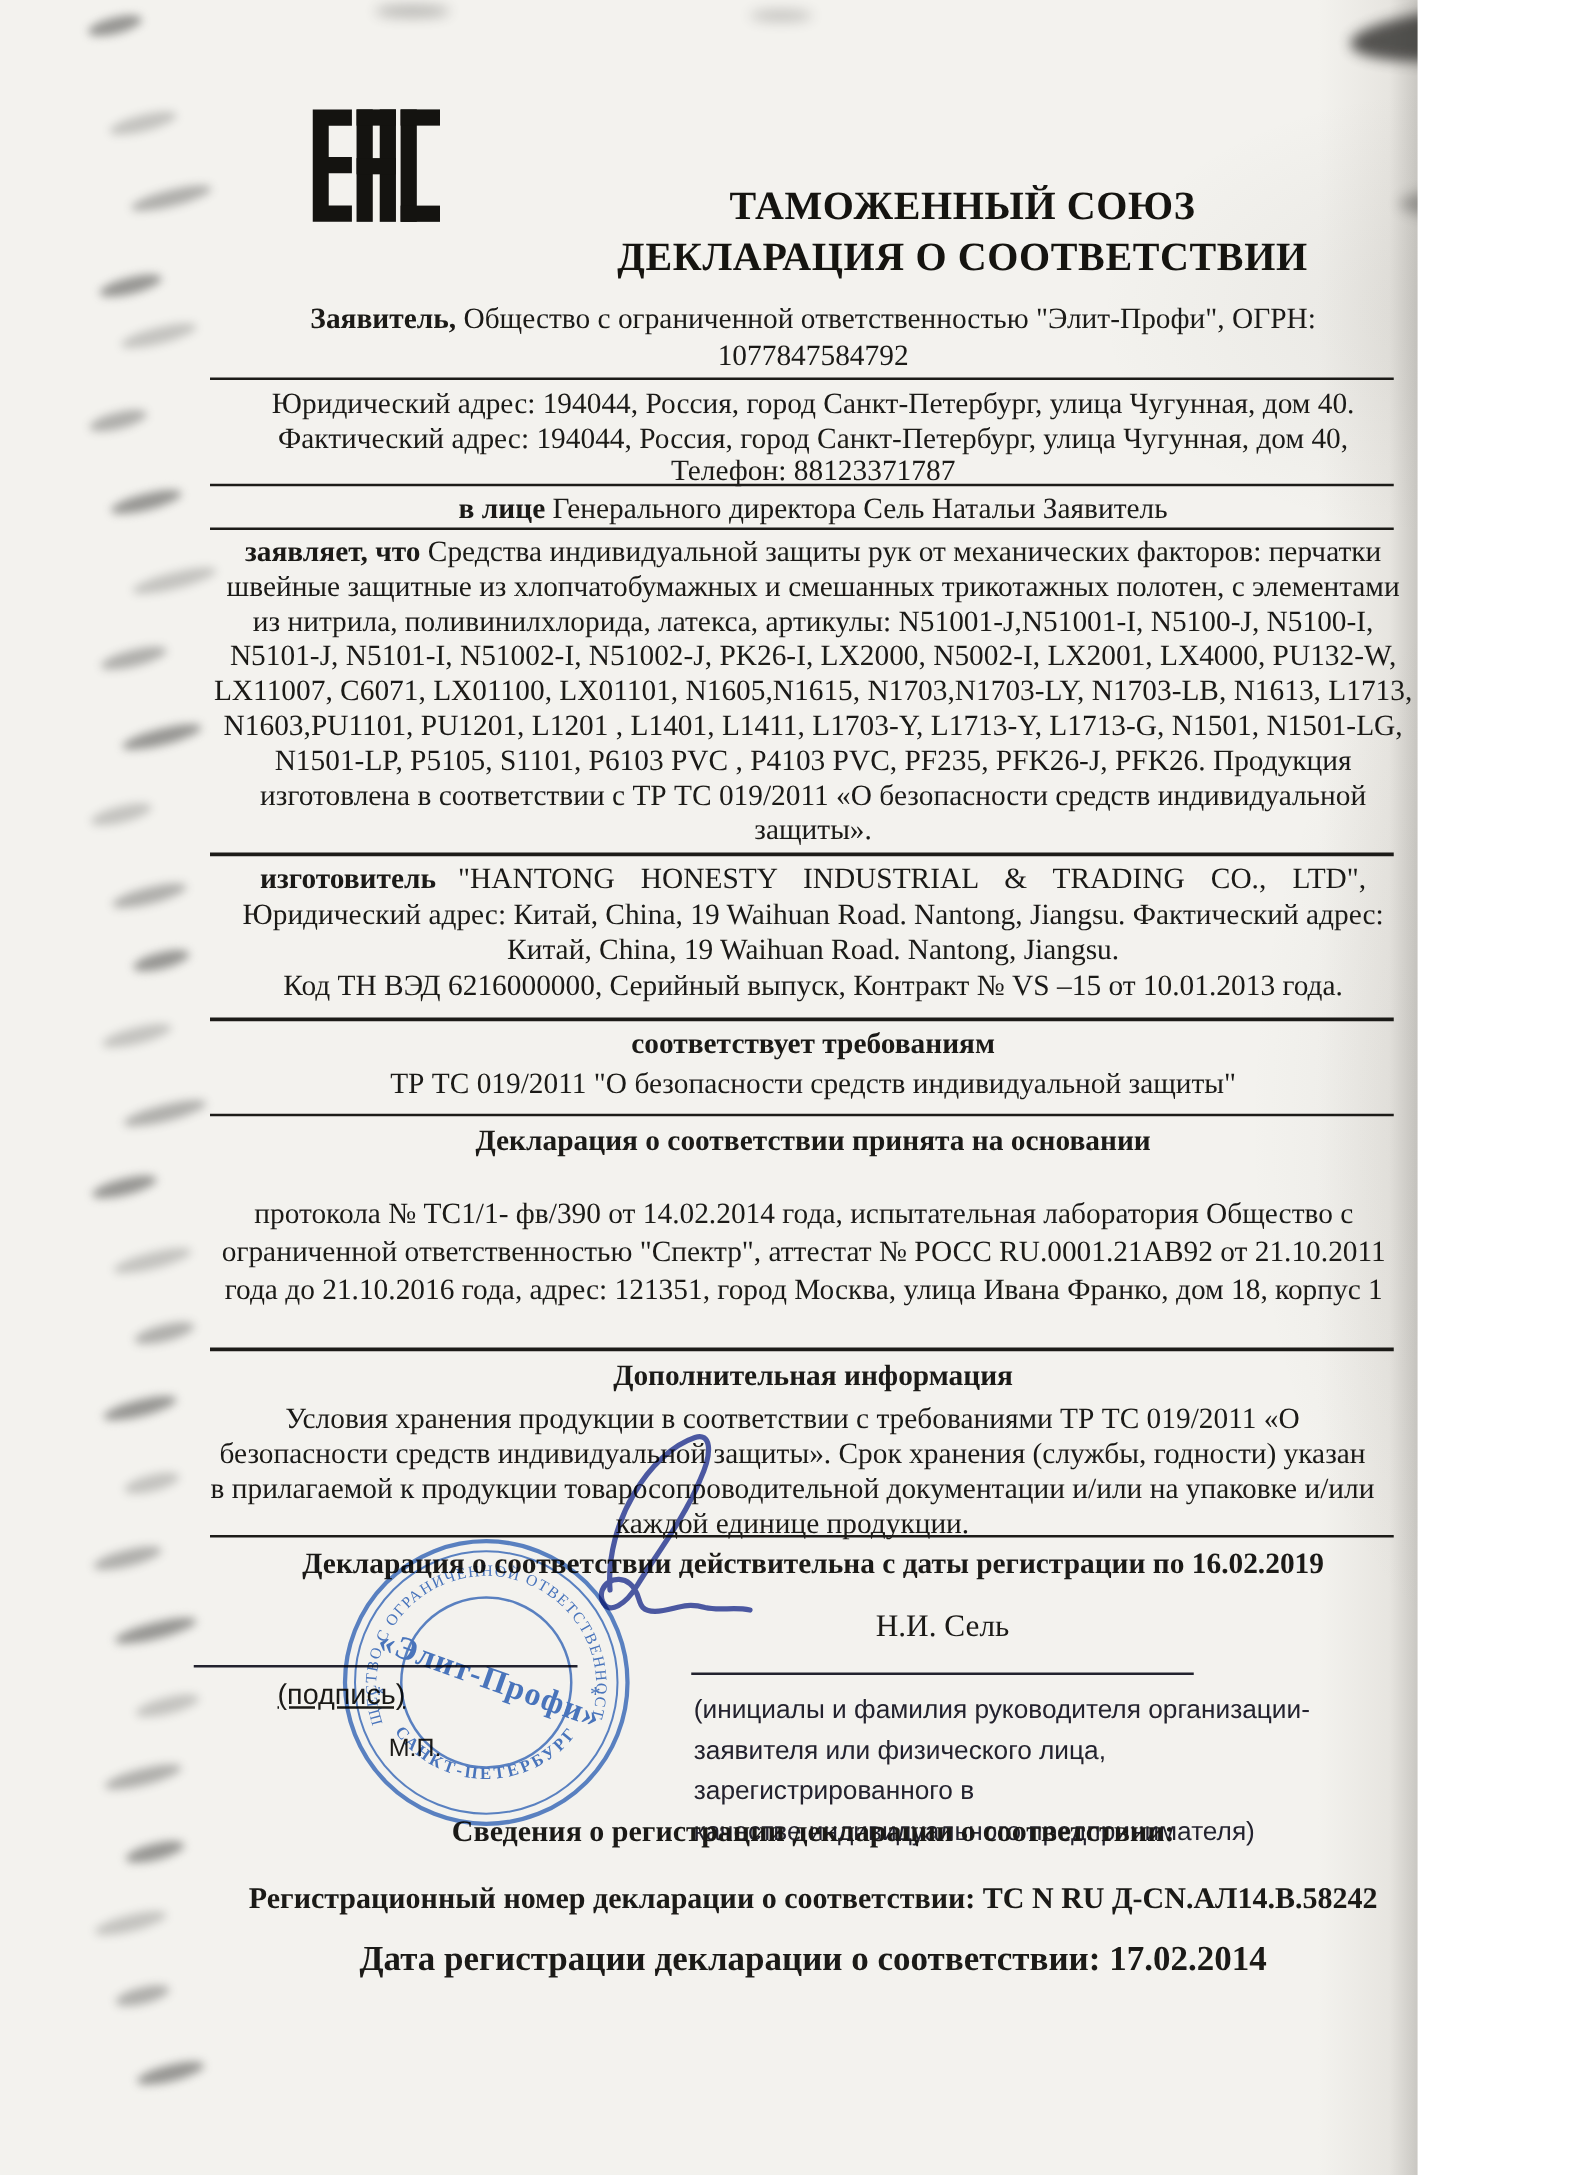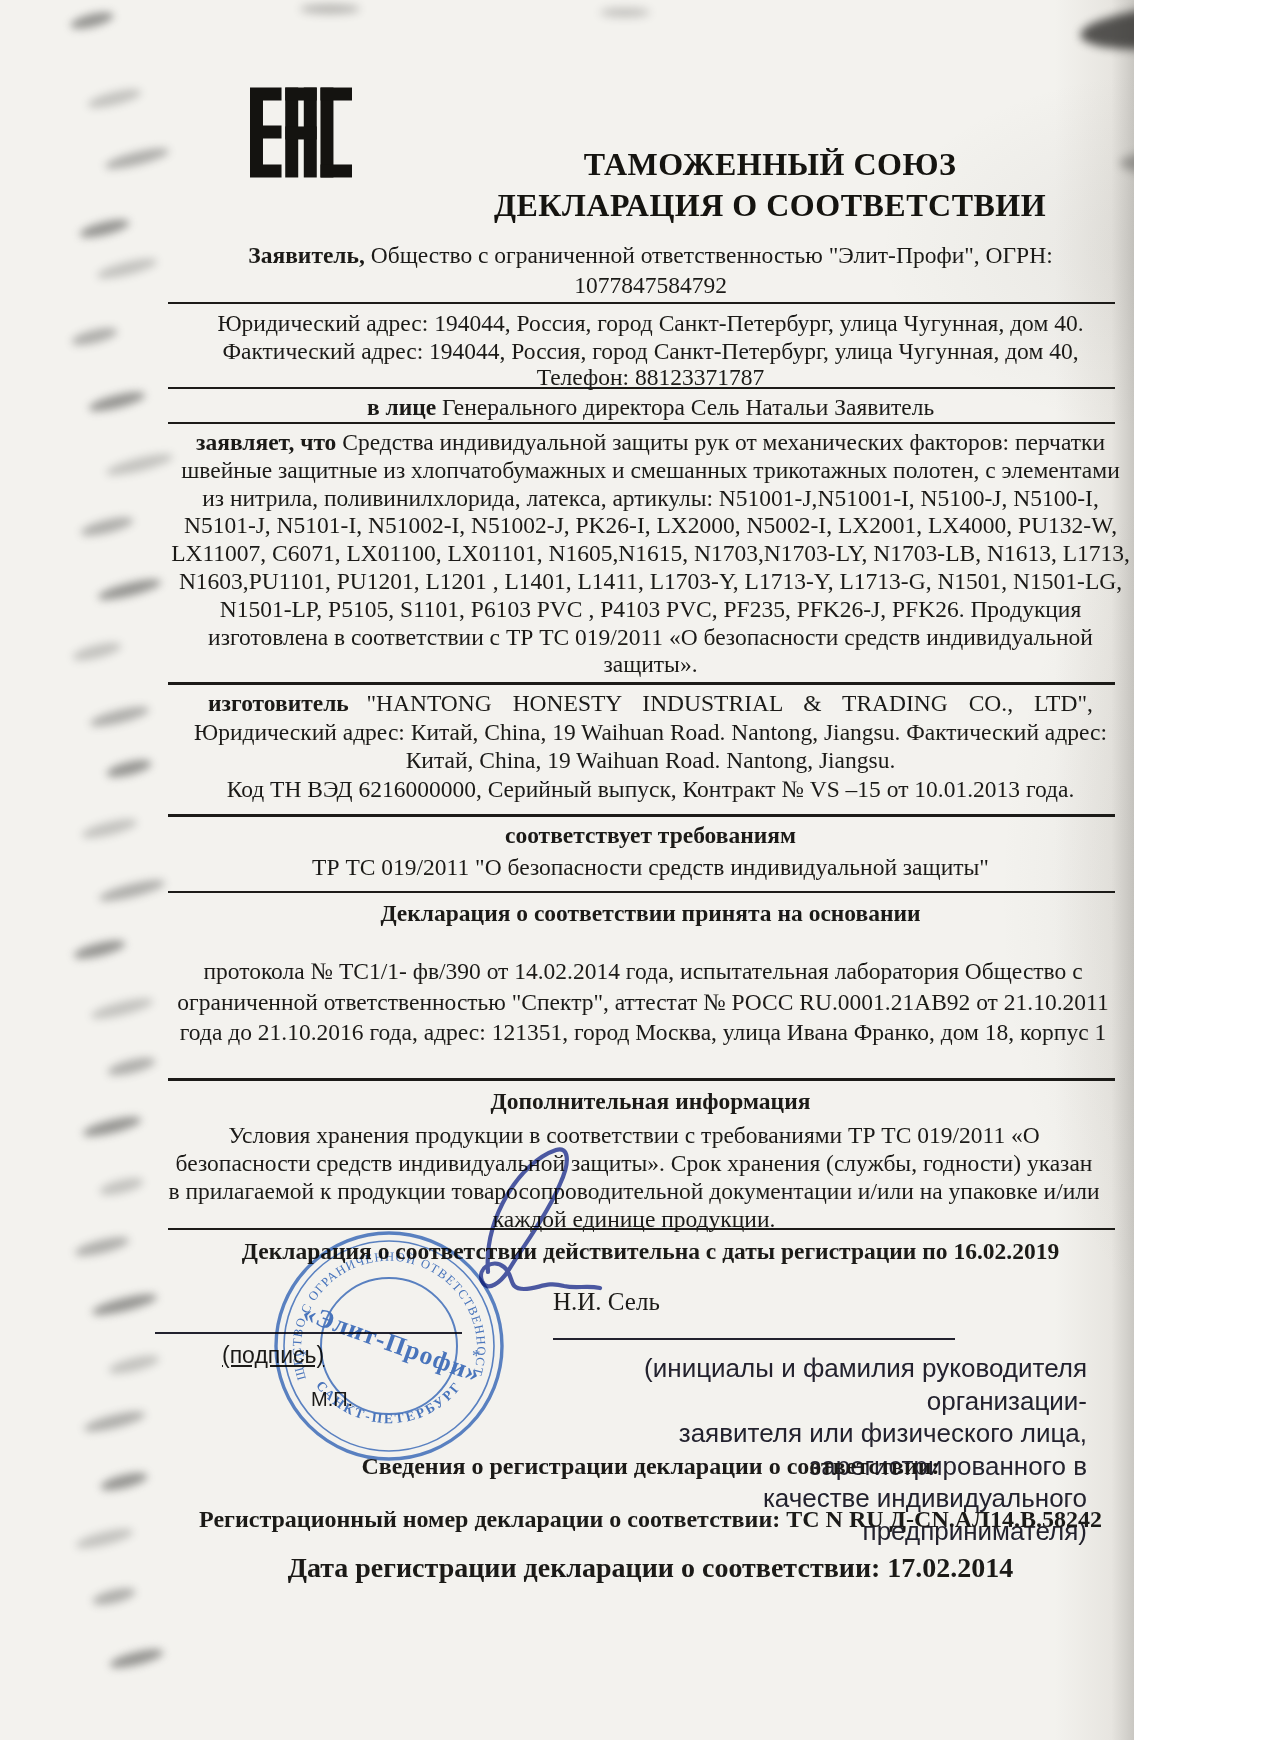--- a/index.html
+++ b/index.html
@@ -156,23 +156,23 @@
   <div class="block body-text b" style="top:1087px;">Дополнительная информация</div>
   <div class="block" style="top:1121px;font-size:23.5px;line-height:28px;width:932px;">Условия хранения продукции в соответствии с требованиями ТР ТС 019/2011 «О безопасности средств индивидуальной защиты». Срок хранения (службы, годности) указан в прилагаемой к продукции товаросопроводительной документации и/или на упаковке и/или каждой единице продукции.</div>
   <div class="hr" style="top:1228px;"></div>
 
   <div class="block body-text b" style="top:1237px;">Декларация о соответствии  действительна с даты регистрации по 16.02.2019</div>
 
   <div class="sigline" style="top:1332px;left:155px;width:307px;"></div>
   <div class="abs sans" style="left:222px;top:1342px;font-size:23px;text-decoration:underline;">(подпись)</div>
   <div class="abs sans" style="left:283px;top:1388px;font-size:20px;margin-left:28px;">М.П.</div>
 
-  <div class="abs serif" style="left:553px;top:1288px;width:402px;text-align:left;font-size:25px;">Н.И. Сель</div>
+  <div class="abs serif" style="left:553px;top:1288px;width:402px;text-align:center;font-size:25px;">Н.И. Сель</div>
   <div class="sigline" style="top:1338px;left:553px;width:402px;"></div>
-  <div class="abs sans" style="left:555px;top:1352px;width:532px;text-align:right;font-size:26px;line-height:32.5px;color:#23222e;">
+  <div class="abs sans" style="left:555px;top:1352px;width:532px;text-align:left;font-size:21px;line-height:32.5px;color:#23222e;">
     <div>(инициалы и фамилия руководителя организации-</div>
     <div>заявителя или физического лица, зарегистрированного в</div>
     <div>качестве индивидуального предпринимателя)</div>
   </div>
 
   <div class="block body-text b" style="top:1452px;font-size:24px;">Сведения о регистрации декларации о соответствии:</div>
   <div class="block b" style="top:1506px;font-size:24px;">
     <span>Регистрационный номер декларации о соответствии:</span>
     <span>ТС N RU Д-CN.АЛ14.В.58242</span>
   </div>

